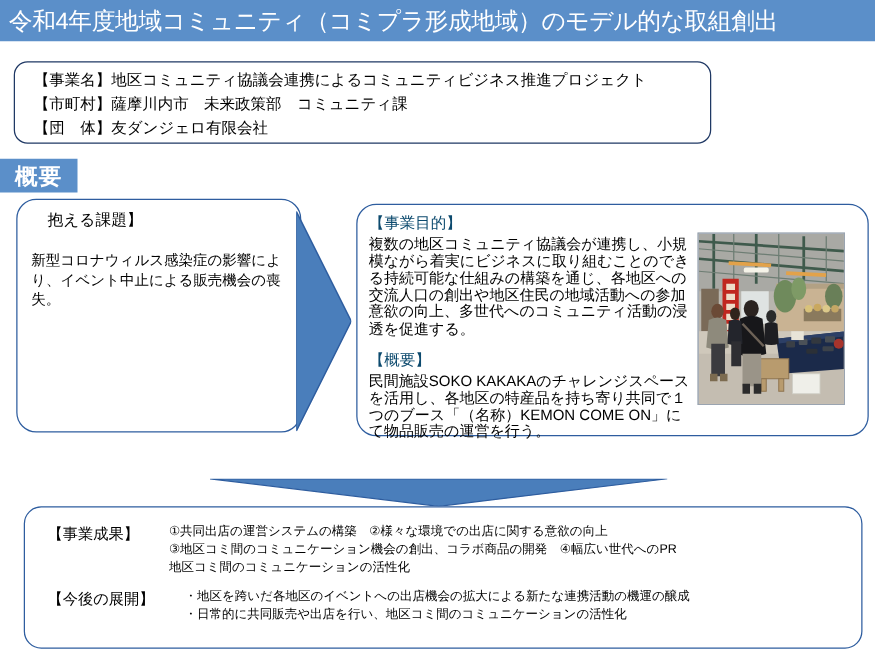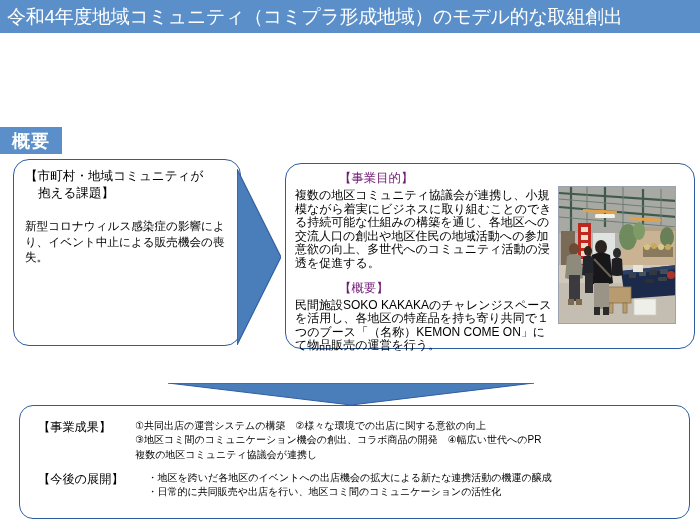--- a/index.html
+++ b/index.html
@@ -60,21 +60,21 @@
     position: absolute; left: 237px; top: 169px; width: 44px; height: 176px;
   }
 
   
   .right-box {
     position: absolute; left: 285px; top: 163px; width: 410px; height: 186px;
     border: 1.3px solid #2e5d9f; border-radius: 16px; background: #fff;
     padding: 6px 0 0 9px;
   }
   .rb-head {
-    font-size: 12.4px; line-height: 17px; color: #701a75; margin-bottom: 2px; margin-left: 44px;
+    font-size: 12.4px; line-height: 17px; color: #0c4a6e; margin-bottom: 2px;
   }
   .rb-body {
     font-size: 12px; line-height: 13.6px; color: #000; width: 258px;
   }
   .rb-gap { height: 9px; }
 
   
   .photo {
     position: absolute; left: 272px; top: 22px; width: 118px; height: 138px;
     border: 1px solid #9aa4b0; overflow: hidden; background: #c8cdd2;
@@ -103,28 +103,32 @@
 </style>
 </head>
 <body>
 
 <div id="slide">
 
   <div class="title-bar">
     <div class="title-text">令和4年度地域コミュニティ（コミプラ形成地域）のモデル的な取組創出</div>
   </div>
 
+  <div class="info-box">
+    <div class="info-line">【事業名】地区コミュニティ協議会連携によるコミュニティビジネス推進プロジェクト</div>
+    <div class="info-line">【市町村】薩摩川内市　未来政策部　コミュニティ課</div>
+    <div class="info-line">【団　体】友ダンジェロ有限会社</div>
+  </div>
 
   <div class="section-banner">
     <span>概要</span>
   </div>
 
   <div class="left-box">
     <div class="left-head">
-      <span>【市町村・地域コミュニティが</span>
       <span class="ind">抱える課題】</span>
     </div>
     <div class="left-para">新型コロナウィルス感染症の影響により、イベント中止による販売機会の喪失。</div>
   </div>
 
   <div class="arrow-right">
     <svg viewBox="0 0 44 176" width="44" height="176" aria-hidden="true">
       <polygon points="0,0 44,88 0,176" fill="#4a7ebb" stroke="#2e5d9f" stroke-width="1.2"></polygon>
     </svg>
   </div>
@@ -251,21 +255,21 @@
       <polygon points="0,0 366,0 183,22" fill="#4a7ebb" stroke="#2e5d9f" stroke-width="1"></polygon>
     </svg>
   </div>
 
   <div class="bottom-box">
     <div class="bb-row row-results">
       <div class="bb-label">【事業成果】</div>
       <div class="bb-lines">
         <div>①共同出店の運営システムの構築　②様々な環境での出店に関する意欲の向上</div>
         <div>③地区コミ間のコミュニケーション機会の創出、コラボ商品の開発　④幅広い世代へのPR</div>
-        <div>複数の地区コミュニティ協議会が連携し</div>
+        <div>地区コミ間のコミュニケーションの活性化</div>
       </div>
     </div>
     <div class="bb-row row-future">
       <div class="bb-label">【今後の展開】</div>
       <div class="bb-lines">
         <div>・地区を跨いだ各地区のイベントへの出店機会の拡大による新たな連携活動の機運の醸成</div>
         <div>・日常的に共同販売や出店を行い、地区コミ間のコミュニケーションの活性化</div>
       </div>
     </div>
   </div>

